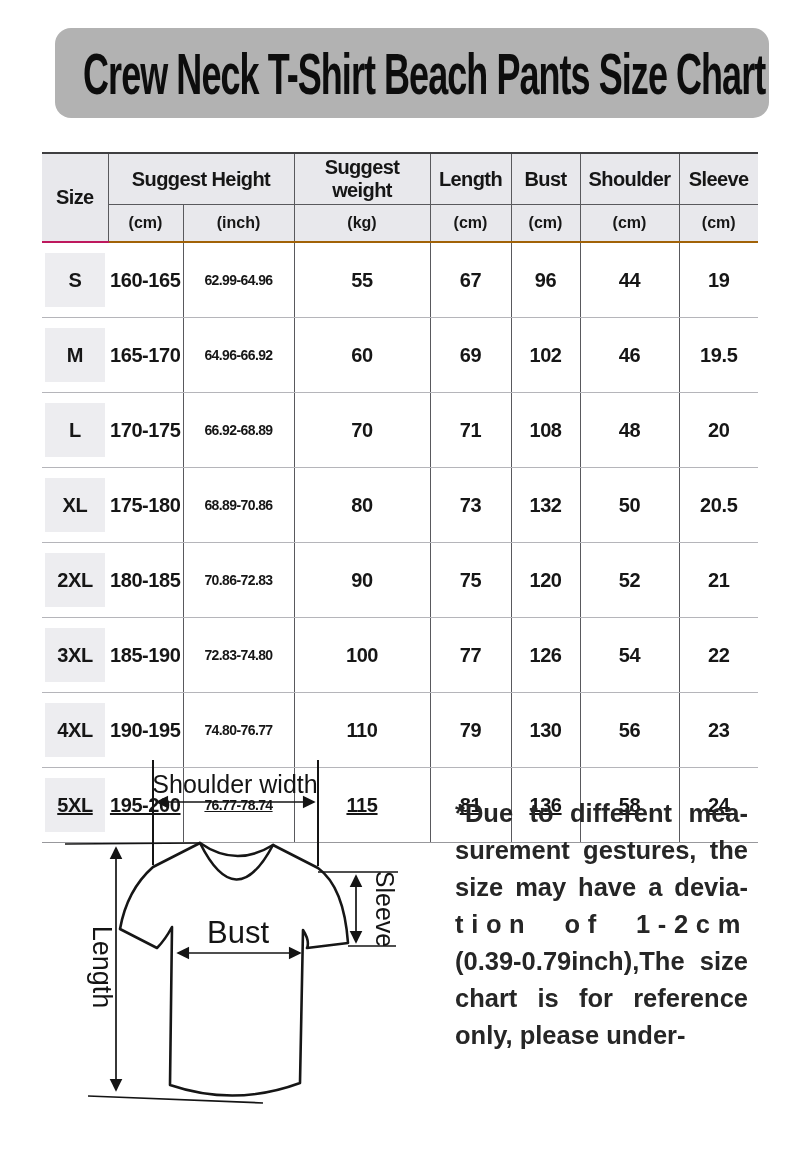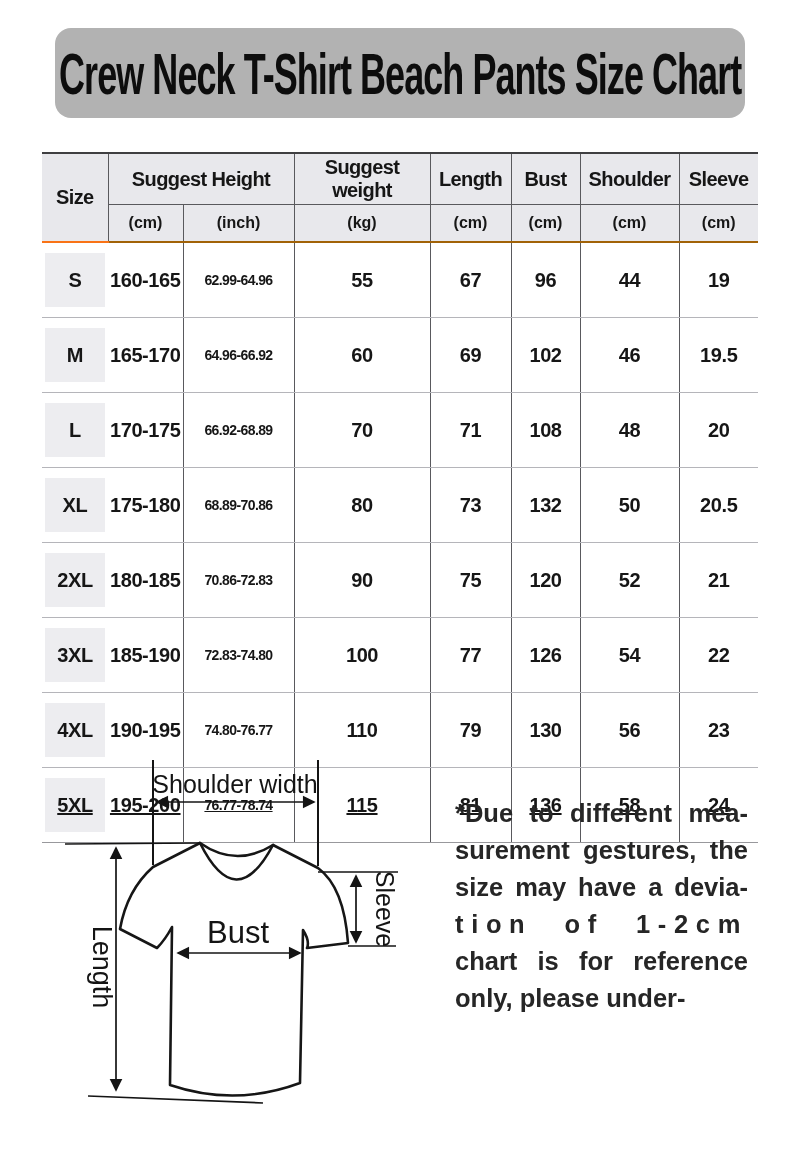--- a/index.html
+++ b/index.html
@@ -6,21 +6,21 @@
   body {
     width:800px; height:1167px; position:relative;
     background:#ffffff; font-family:"Liberation Sans", sans-serif;
     overflow:hidden;
   }
 
   
   .title-pill {
     position:absolute; left:55px; top:28px; width:690px; height:90px;
     background:#b2b2b2; border-radius:16px;
-    display:flex; align-items:center; justify-content:center;
+    display:flex; align-items:center; justify-content:center;padding-left:24px;
   }
   .title-pill .title-text {
     font-size:58px; font-weight:bold; color:#0d0d0d; white-space:nowrap;
     letter-spacing:-1.5px; transform:scaleX(0.62); transform-origin:center;
   }
 
   
   table.size-table {
     position:absolute; left:42px; top:152px; width:716px;
     border-collapse:collapse; table-layout:fixed;
@@ -28,21 +28,21 @@
   }
   .size-table th, .size-table td {
     padding:0; margin:0; text-align:center; vertical-align:middle;
     color:#161616; overflow:hidden;
   }
   .size-table thead th, .size-table thead td {
     background:#e8e8ec; font-weight:bold;
   }
   .size-table thead tr.r1 th { height:50px; font-size:20px; letter-spacing:-0.6px; }
   .size-table thead tr.r2 td { height:36px; font-size:16px; border-bottom:2px solid #a16207; }
-  .size-table thead th.size-head { border-right:1px solid #59595d; border-bottom:2px solid #f97316; }
+  .size-table thead th.size-head { border-right:1px solid #59595d; border-bottom:2px solid #be185d; }
   .size-table thead tr.r1 th.hb { border-bottom:1px solid #59595d; }
   .vl { border-left:1px solid #59595d; }
   .size-table tbody td {
     height:64px; font-size:20px; font-weight:bold; letter-spacing:-0.4px;
     border-bottom:1px solid #b5b5ba; background:#ffffff;
   }
   .size-table tbody tr:last-child td { border-bottom:1px solid #98989c;text-decoration:underline; }
   .size-table tbody td.size-col { padding:5px 3px; }
   .size-chip {
     background:#ededf0; height:54px; width:100%;
@@ -253,15 +253,16 @@
     <line x1="296" y1="121" x2="296" y2="187" marker-start="url(#ah-e)" marker-end="url(#ah-s)"></line>
   </g>
   <text x="316" y="154" font-size="25" text-anchor="middle" transform="rotate(90 316 154)">Sleeve</text>
 </svg>
 
 <div class="note">
   <div class="ln">*Due to different mea-</div>
   <div class="ln">surement gestures, the</div>
   <div class="ln">size may have a devia-</div>
   <div class="ln">tion of 1-2cm</div>
+  <div class="ln">(0.39-0.79inch),The size</div>
   <div class="ln">chart is for reference</div>
   <div class="ln">only, please under-</div>
 </div>
 
 </body></html>

